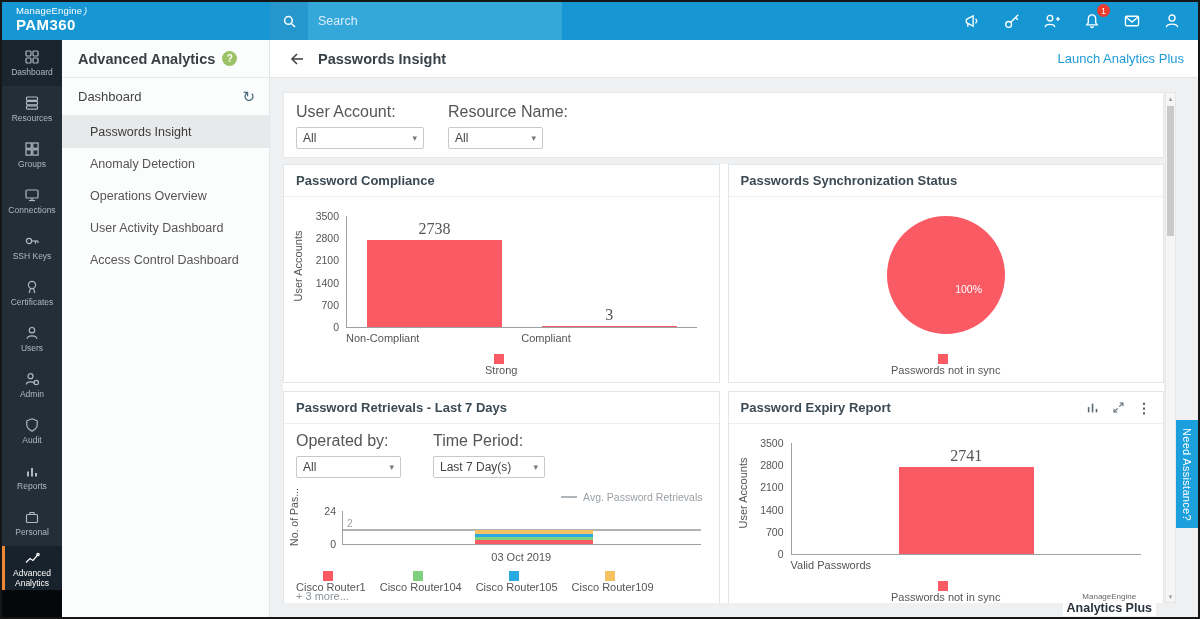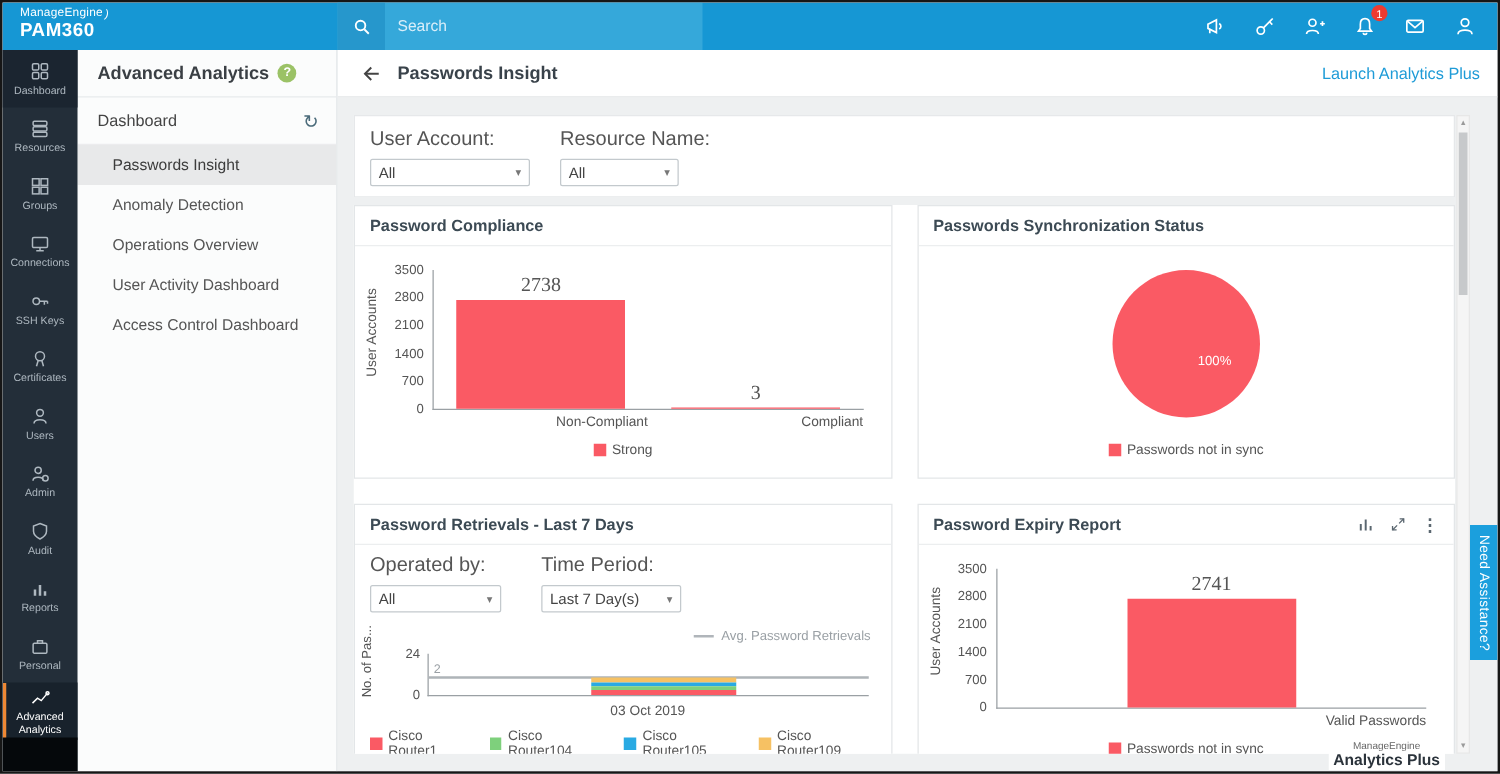--- a/index.html
+++ b/index.html
@@ -55,40 +55,40 @@
   .mh-link { font-size:13px; color:#1e9bd7; cursor:pointer; }
 
   
   .content { position:absolute; top:76px; left:268px; right:0; bottom:0; background:#eef0f1; }
   .filter-card { position:absolute; left:13px; right:34px; top:14px; height:66px; background:#fff; border:1px solid #e6e8ea; display:flex; gap:24px; padding:10px 12px; }
   .f-label { font-size:16px; color:#555; margin-bottom:6px; }
   .sel { display:flex; align-items:center; justify-content:space-between; height:22px; border:1px solid #c3c9cd; border-radius:2px; background:#fff; font-size:12px; color:#444; padding:0 6px; cursor:pointer; }
   .sel::after { content:"▾"; font-size:9px; color:#777; margin-left:8px; }
   .w128 { width:128px; } .w95 { width:95px; } .w105 { width:105px; } .w100 { width:112px; }
 
-  .panels { position:absolute; left:13px; right:34px; top:86px; bottom:14px; background:#fff; display:grid; grid-template-columns:1fr 1fr; grid-template-rows:219px 220px; gap:20px; overflow:hidden; }
+  .panels { position:absolute; left:13px; right:34px; top:86px; bottom:14px; background:#fff; display:grid; grid-template-columns:1fr 1fr; grid-template-rows:219px 220px; gap:8px; overflow:hidden; }
   .panel { position:relative; background:#fff; border:1px solid #e3e6e8; overflow:hidden; }
   .panel-header { height:32px; border-bottom:1px solid #eceeef; display:flex; align-items:center; padding:0 12px; }
   .panel-title { font-size:13px; font-weight:bold; color:#3c4a54; }
   .ph-icons { margin-left:auto; display:flex; align-items:center; gap:12px; color:#5b6770; }
   .kebab { font-size:14px; font-weight:bold; cursor:pointer; line-height:1; }
   .ph-icons .ic { cursor:pointer; }
 
   .chart-wrap { position:absolute; left:0; right:0; top:33px; bottom:0; }
   .ylabel { position:absolute; left:-46px; top:62px; width:120px; text-align:center; font-size:11px; color:#555; transform:rotate(-90deg); }
   .plot { position:absolute; left:62px; right:22px; top:18px; height:112px; border-left:1px solid #9aa0a4; border-bottom:1px solid #9aa0a4; }
   .ytick { position:absolute; right:calc(100% + 8px); transform:translateY(50%); font-size:10.5px; color:#555; white-space:nowrap; }
   .bars { position:absolute; left:0; right:0; top:0; bottom:0; display:flex; align-items:flex-end; }
   .bar-col { flex:1; height:100%; display:flex; flex-direction:column; align-items:center; justify-content:flex-end; }
   .bar-val { font-size:16px; color:#555; margin-bottom:2px;font-family:Liberation Serif, serif; }
   .bar { width:135px; min-height:1.5px; }
   .xlabels { position:absolute; left:62px; right:22px; top:134px; display:flex; }
-  .xlab { flex:1; text-align:right; font-size:11px; color:#555; }
+  .xlab { flex:1; text-align:left; font-size:11px; color:#555; }
   .legend { position:absolute; left:0; right:0; top:156px; display:flex; justify-content:center; align-items:center; gap:16px; font-size:11px; color:#555; }
-  .leg-item { display:flex; align-items:center; cursor:pointer; }
+  .leg-item { display:flex; align-items:center; cursor:pointer;flex-direction:column; }
   .sq { width:10px; height:10px; margin-right:5px; }
 
   .pie { position:absolute; left:calc(50% - 59px); top:18px; width:118px; height:118px; border-radius:50%; }
   .pie-label { position:absolute; left:58%; top:57%; color:#fff; font-size:10.5px; }
 
   
   .ret-filters { position:absolute; top:33px; left:0; right:0; padding:7px 12px 0; display:flex; gap:32px; }
   .ret-chart { position:absolute; left:0; right:0; top:105px; bottom:0; }
   .avg-legend { position:absolute; right:16px; top:-6px; display:flex; align-items:center; font-size:10.5px; color:#9aa0a5; }
   .avg-dash { width:16px; height:2px; background:#b0b5ba; margin-right:6px; }

